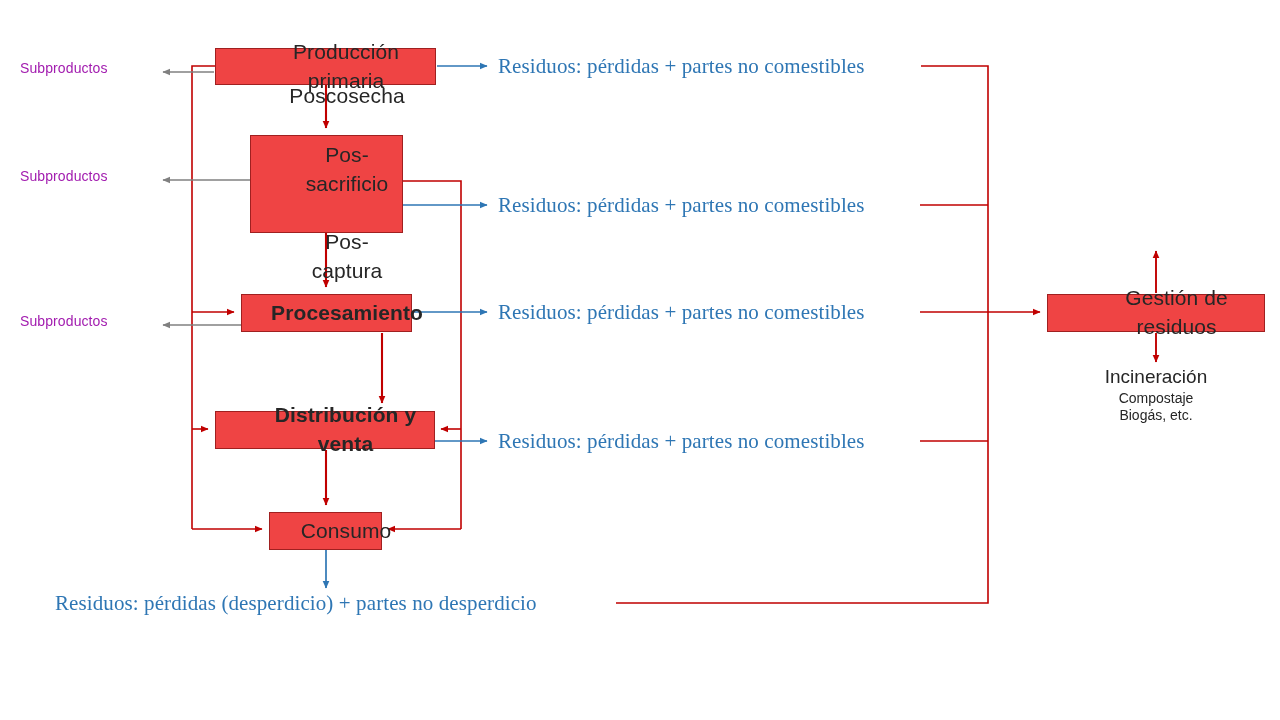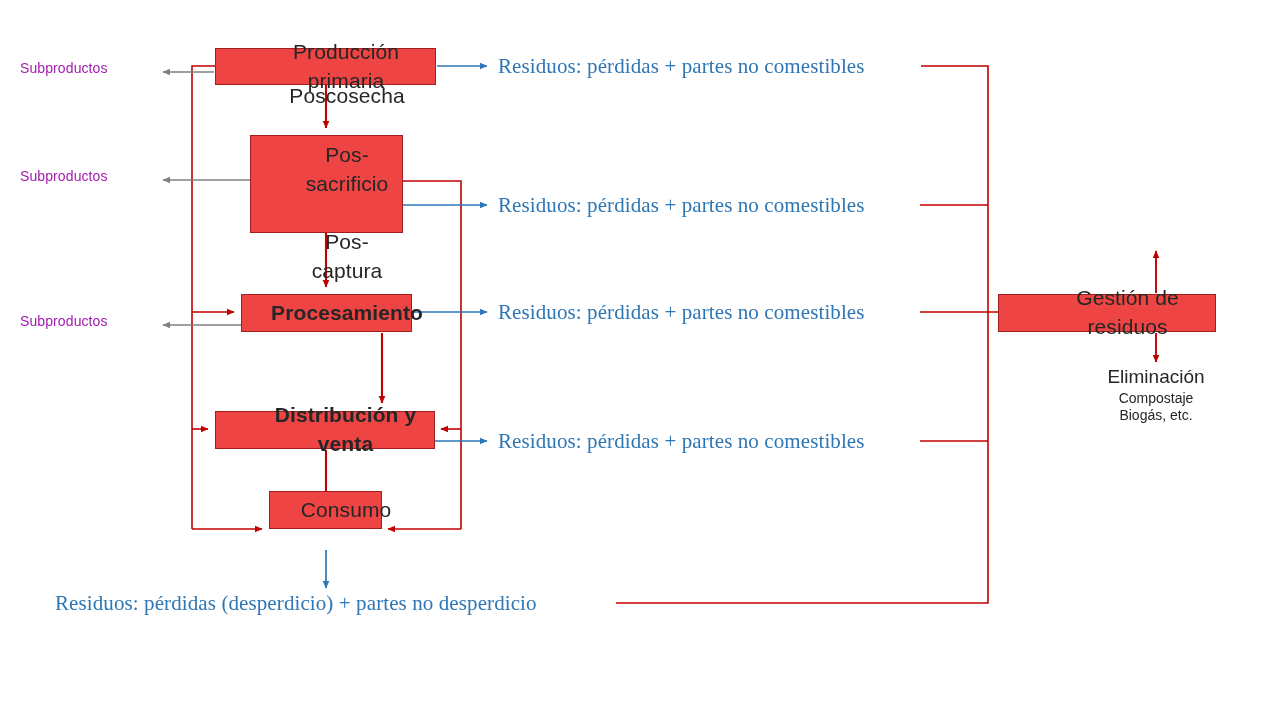--- a/index.html
+++ b/index.html
@@ -139,38 +139,38 @@
   </div>
 
   <div class="node" style="left:241px;top:294px;width:171px;height:38px;font-weight:bold;">
     <span>Procesamiento</span>
   </div>
 
   <div class="node" style="left:215px;top:411px;width:220px;height:38px;font-weight:bold;">
     <span>Distribución y venta</span>
   </div>
 
-  <div class="node" style="left:269px;top:491px;width:113px;height:38px;">
+  <div class="node" style="left:269px;top:512px;width:113px;height:38px;">
     <span>Consumo</span>
   </div>
 
-  <div class="node" style="left:998px;top:294px;width:218px;height:38px;">
+  <div class="node" style="left:1047px;top:294px;width:218px;height:38px;">
     <span>Gestión de residuos</span>
   </div>
 
   <div class="lbl" style="left:20px;top:60px;">Subproductos</div>
   <div class="lbl" style="left:20px;top:168px;">Subproductos</div>
   <div class="lbl" style="left:20px;top:313px;">Subproductos</div>
 
   <div class="blue" style="left:498px;top:54px;">Residuos: pérdidas + partes no comestibles</div>
   <div class="blue" style="left:498px;top:193px;">Residuos: pérdidas + partes no comestibles</div>
   <div class="blue" style="left:498px;top:300px;">Residuos: pérdidas + partes no comestibles</div>
   <div class="blue" style="left:498px;top:429px;">Residuos: pérdidas + partes no comestibles</div>
   <div class="blue" style="left:55px;top:591px;">Residuos: pérdidas (desperdicio) + partes no desperdicio</div>
 
 
   <div class="plain" style="left:1066px;top:365px;width:180px;">
-    <span class="big">Eliminación</span>
+    <span class="big">Incineración</span>
     <span class="small">Compostaje</span>
     <span class="small">Biogás, etc.</span>
   </div>
 
 </div>
 
 </body></html>

